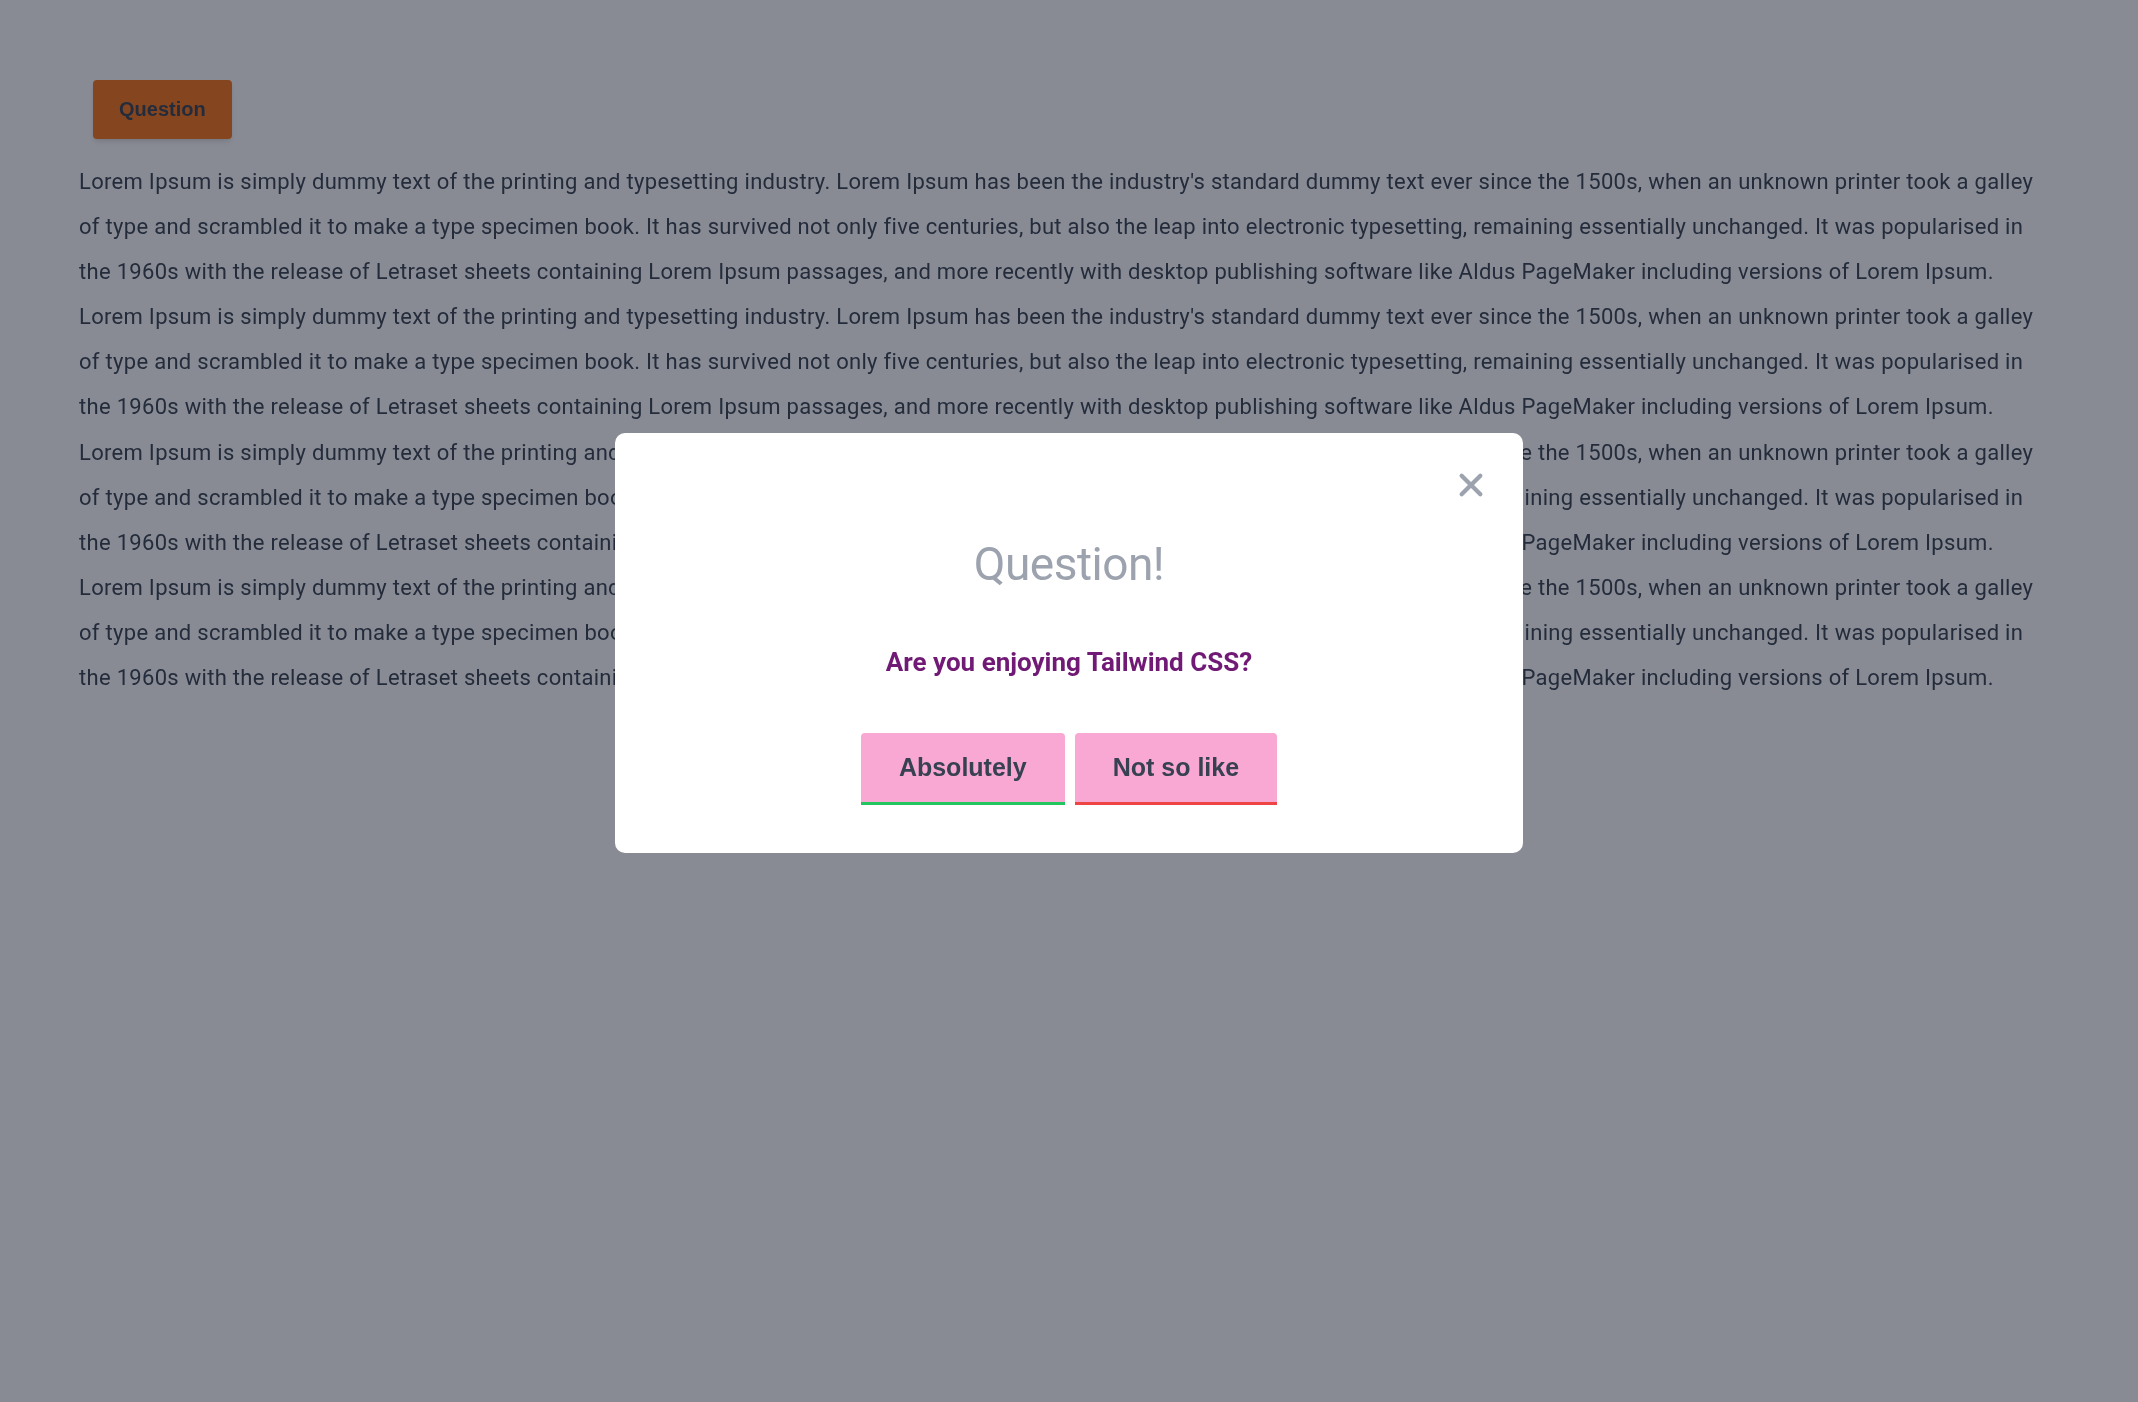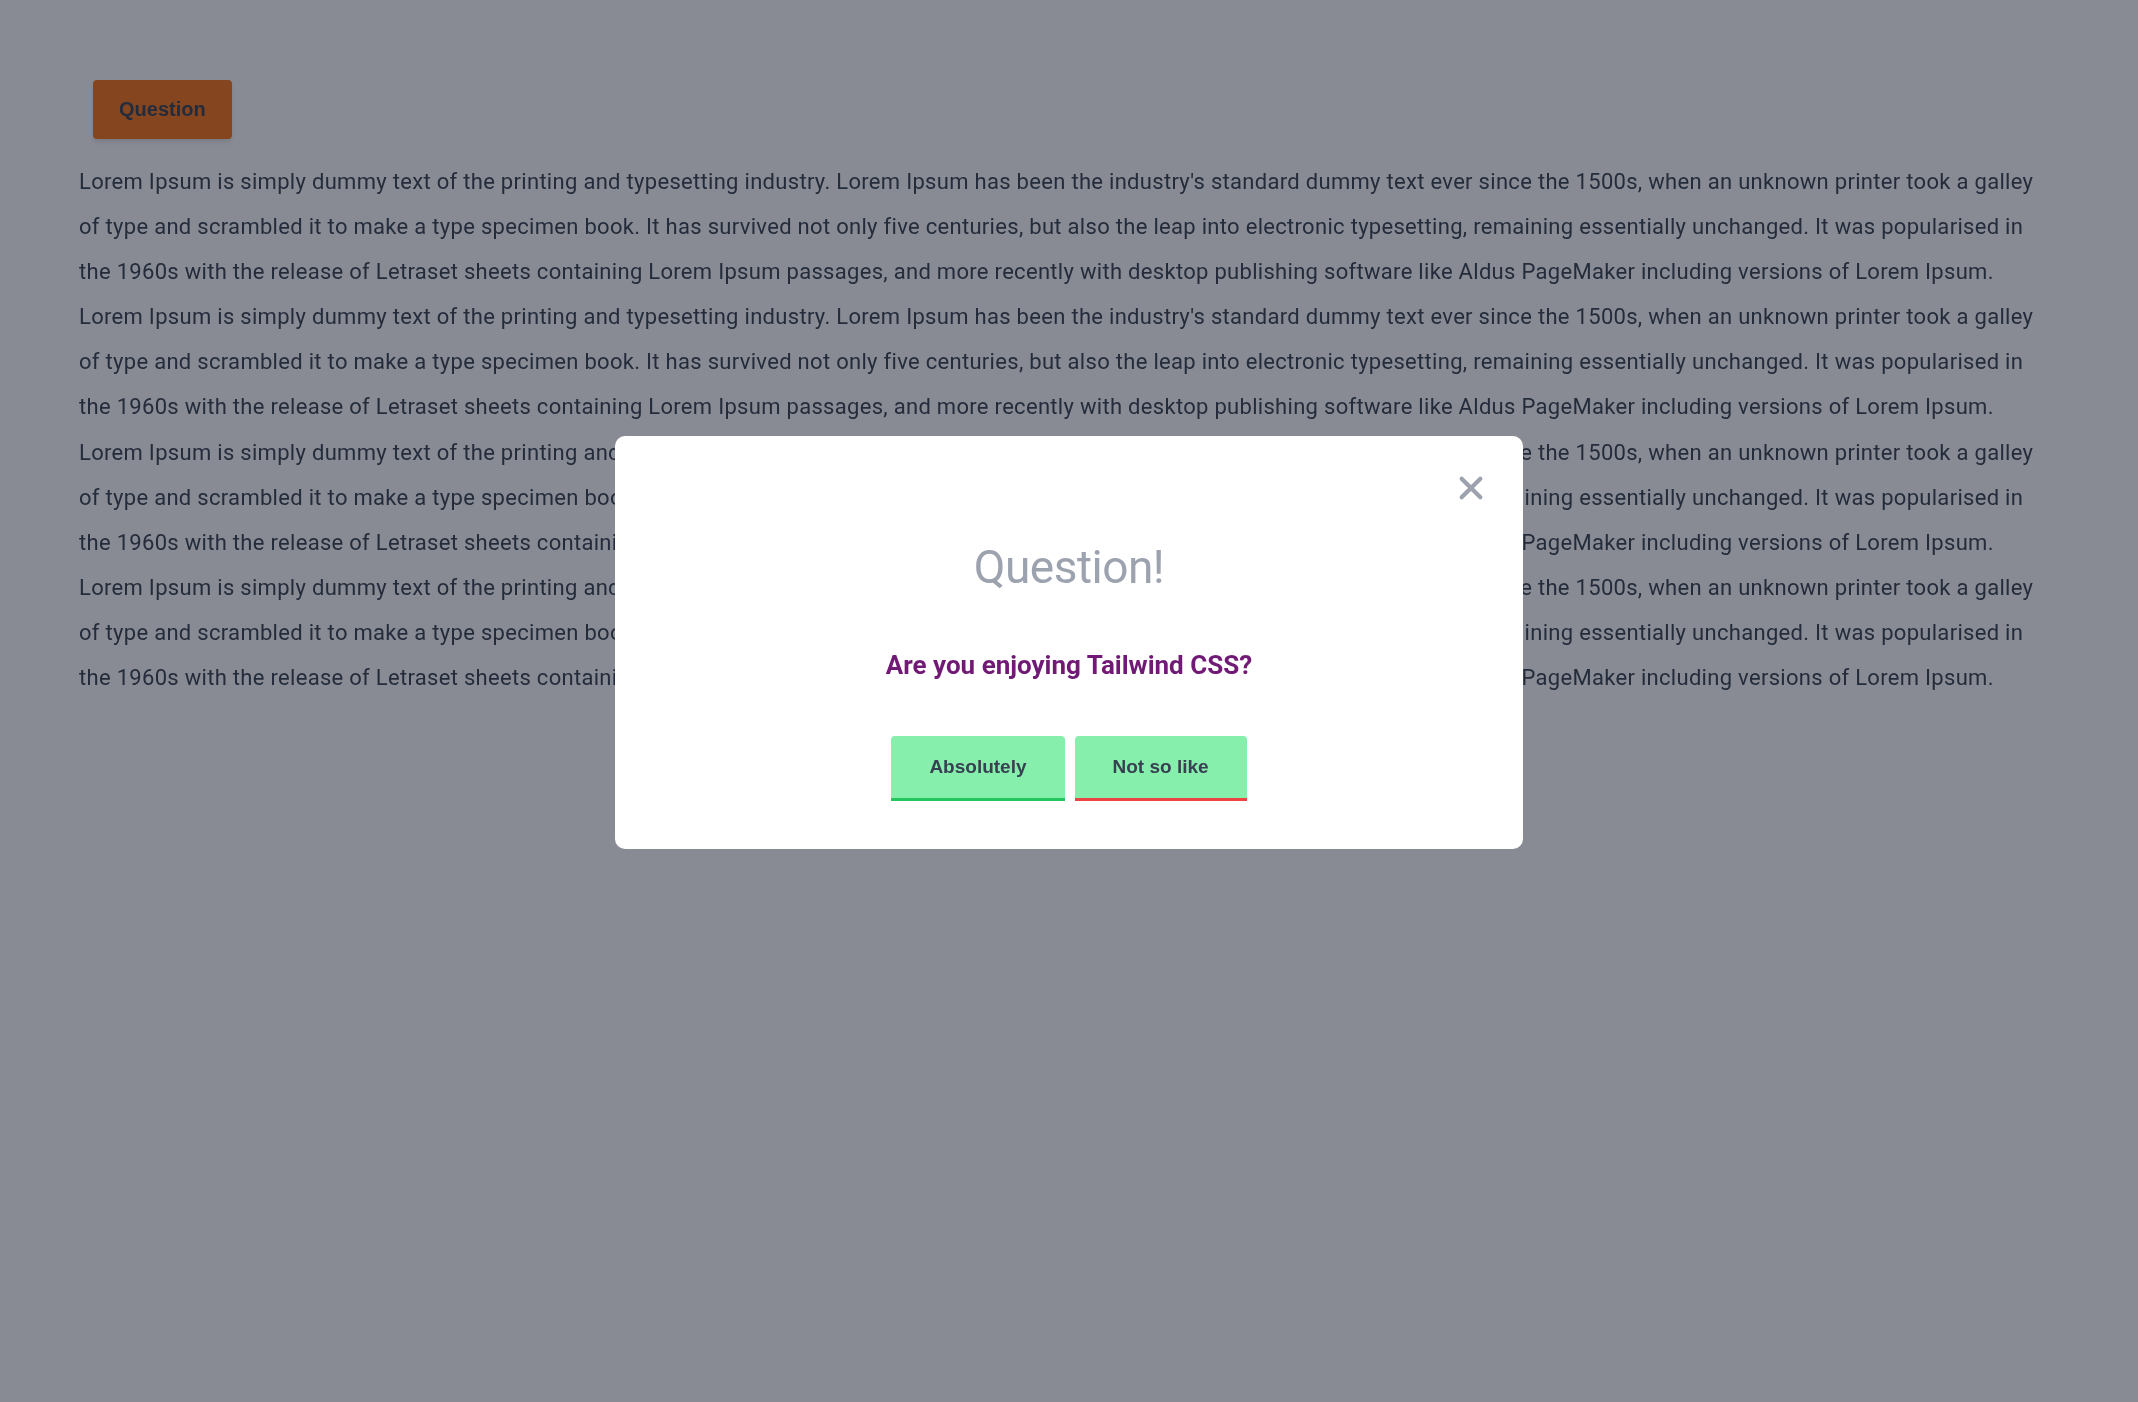--- a/index.html
+++ b/index.html
@@ -93,23 +93,23 @@
       margin-top: 56px;
     }
 
     .modal-actions {
       display: flex;
       gap: 10px;
       margin-top: 56px;
     }
 
     .action-btn {
-      background: #86efac;
+      background: #f9a8d4;
       color: #374151;
-      font-size: 19px;
+      font-size: 25px;
       font-weight: 700;
       padding: 20px 38px;
       border: none;
       border-radius: 4px 4px 0 0;
       cursor: pointer;
     }
 
     .action-btn.positive {
       border-bottom: 3px solid #22c55e;
     }

